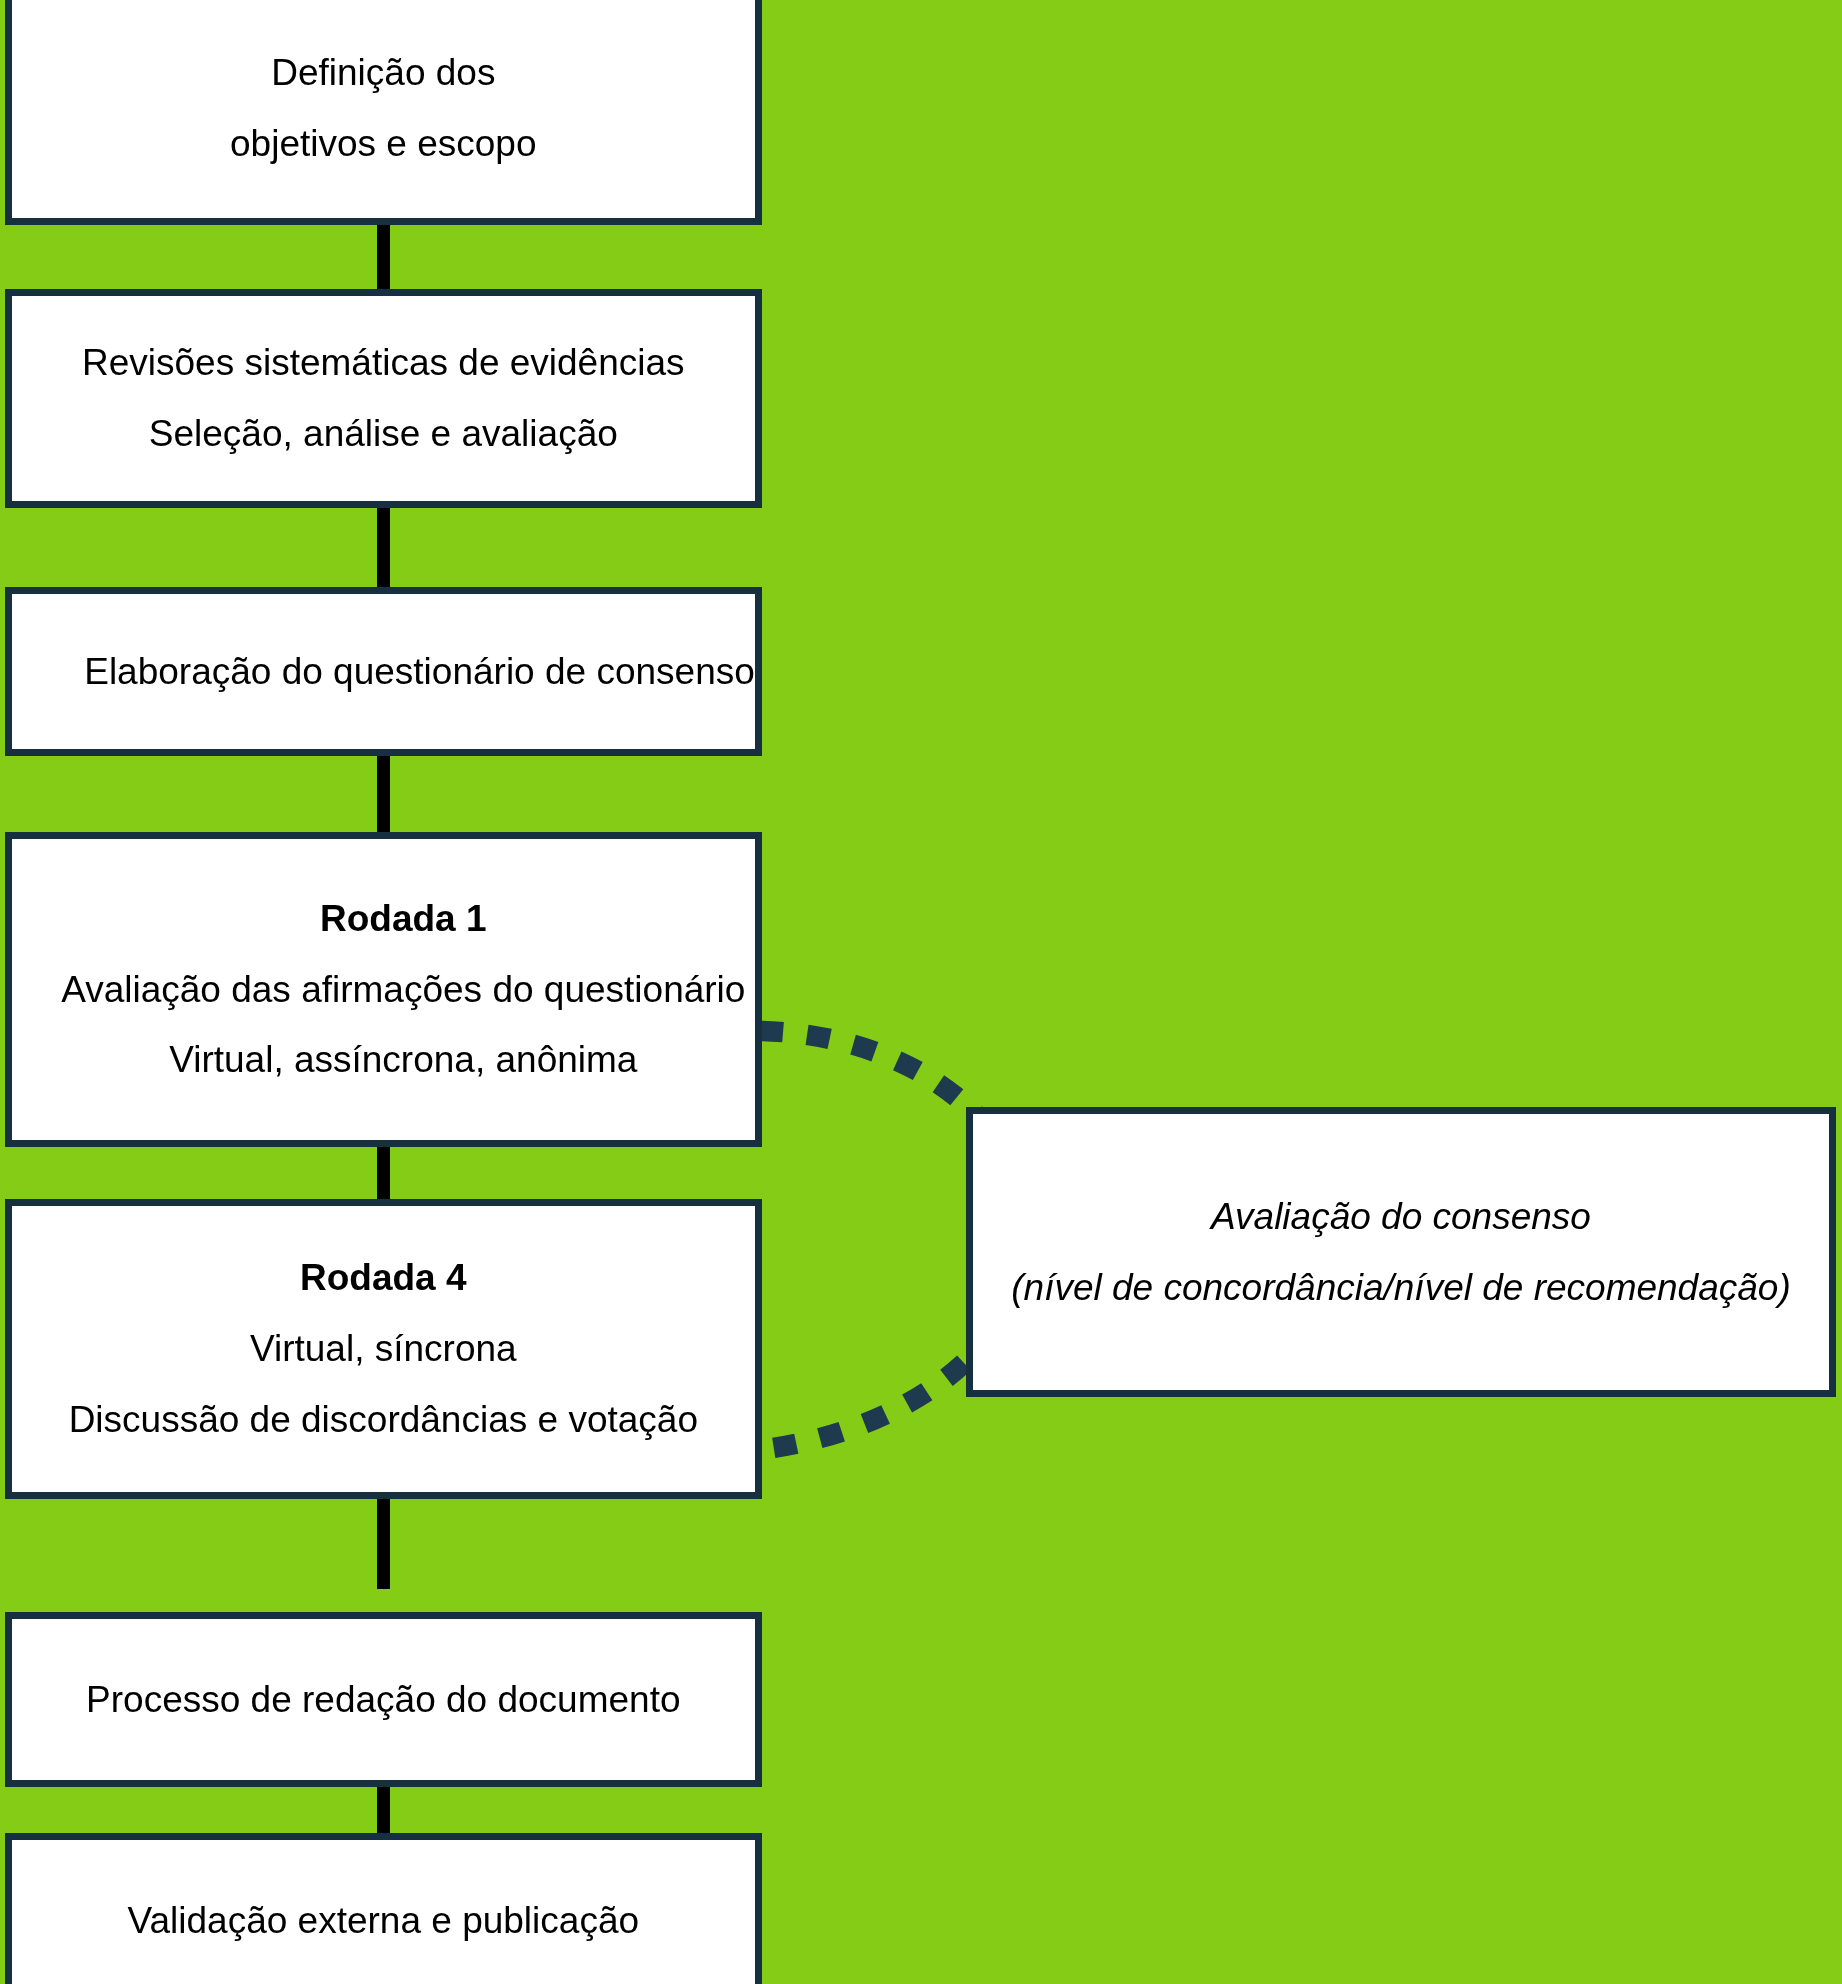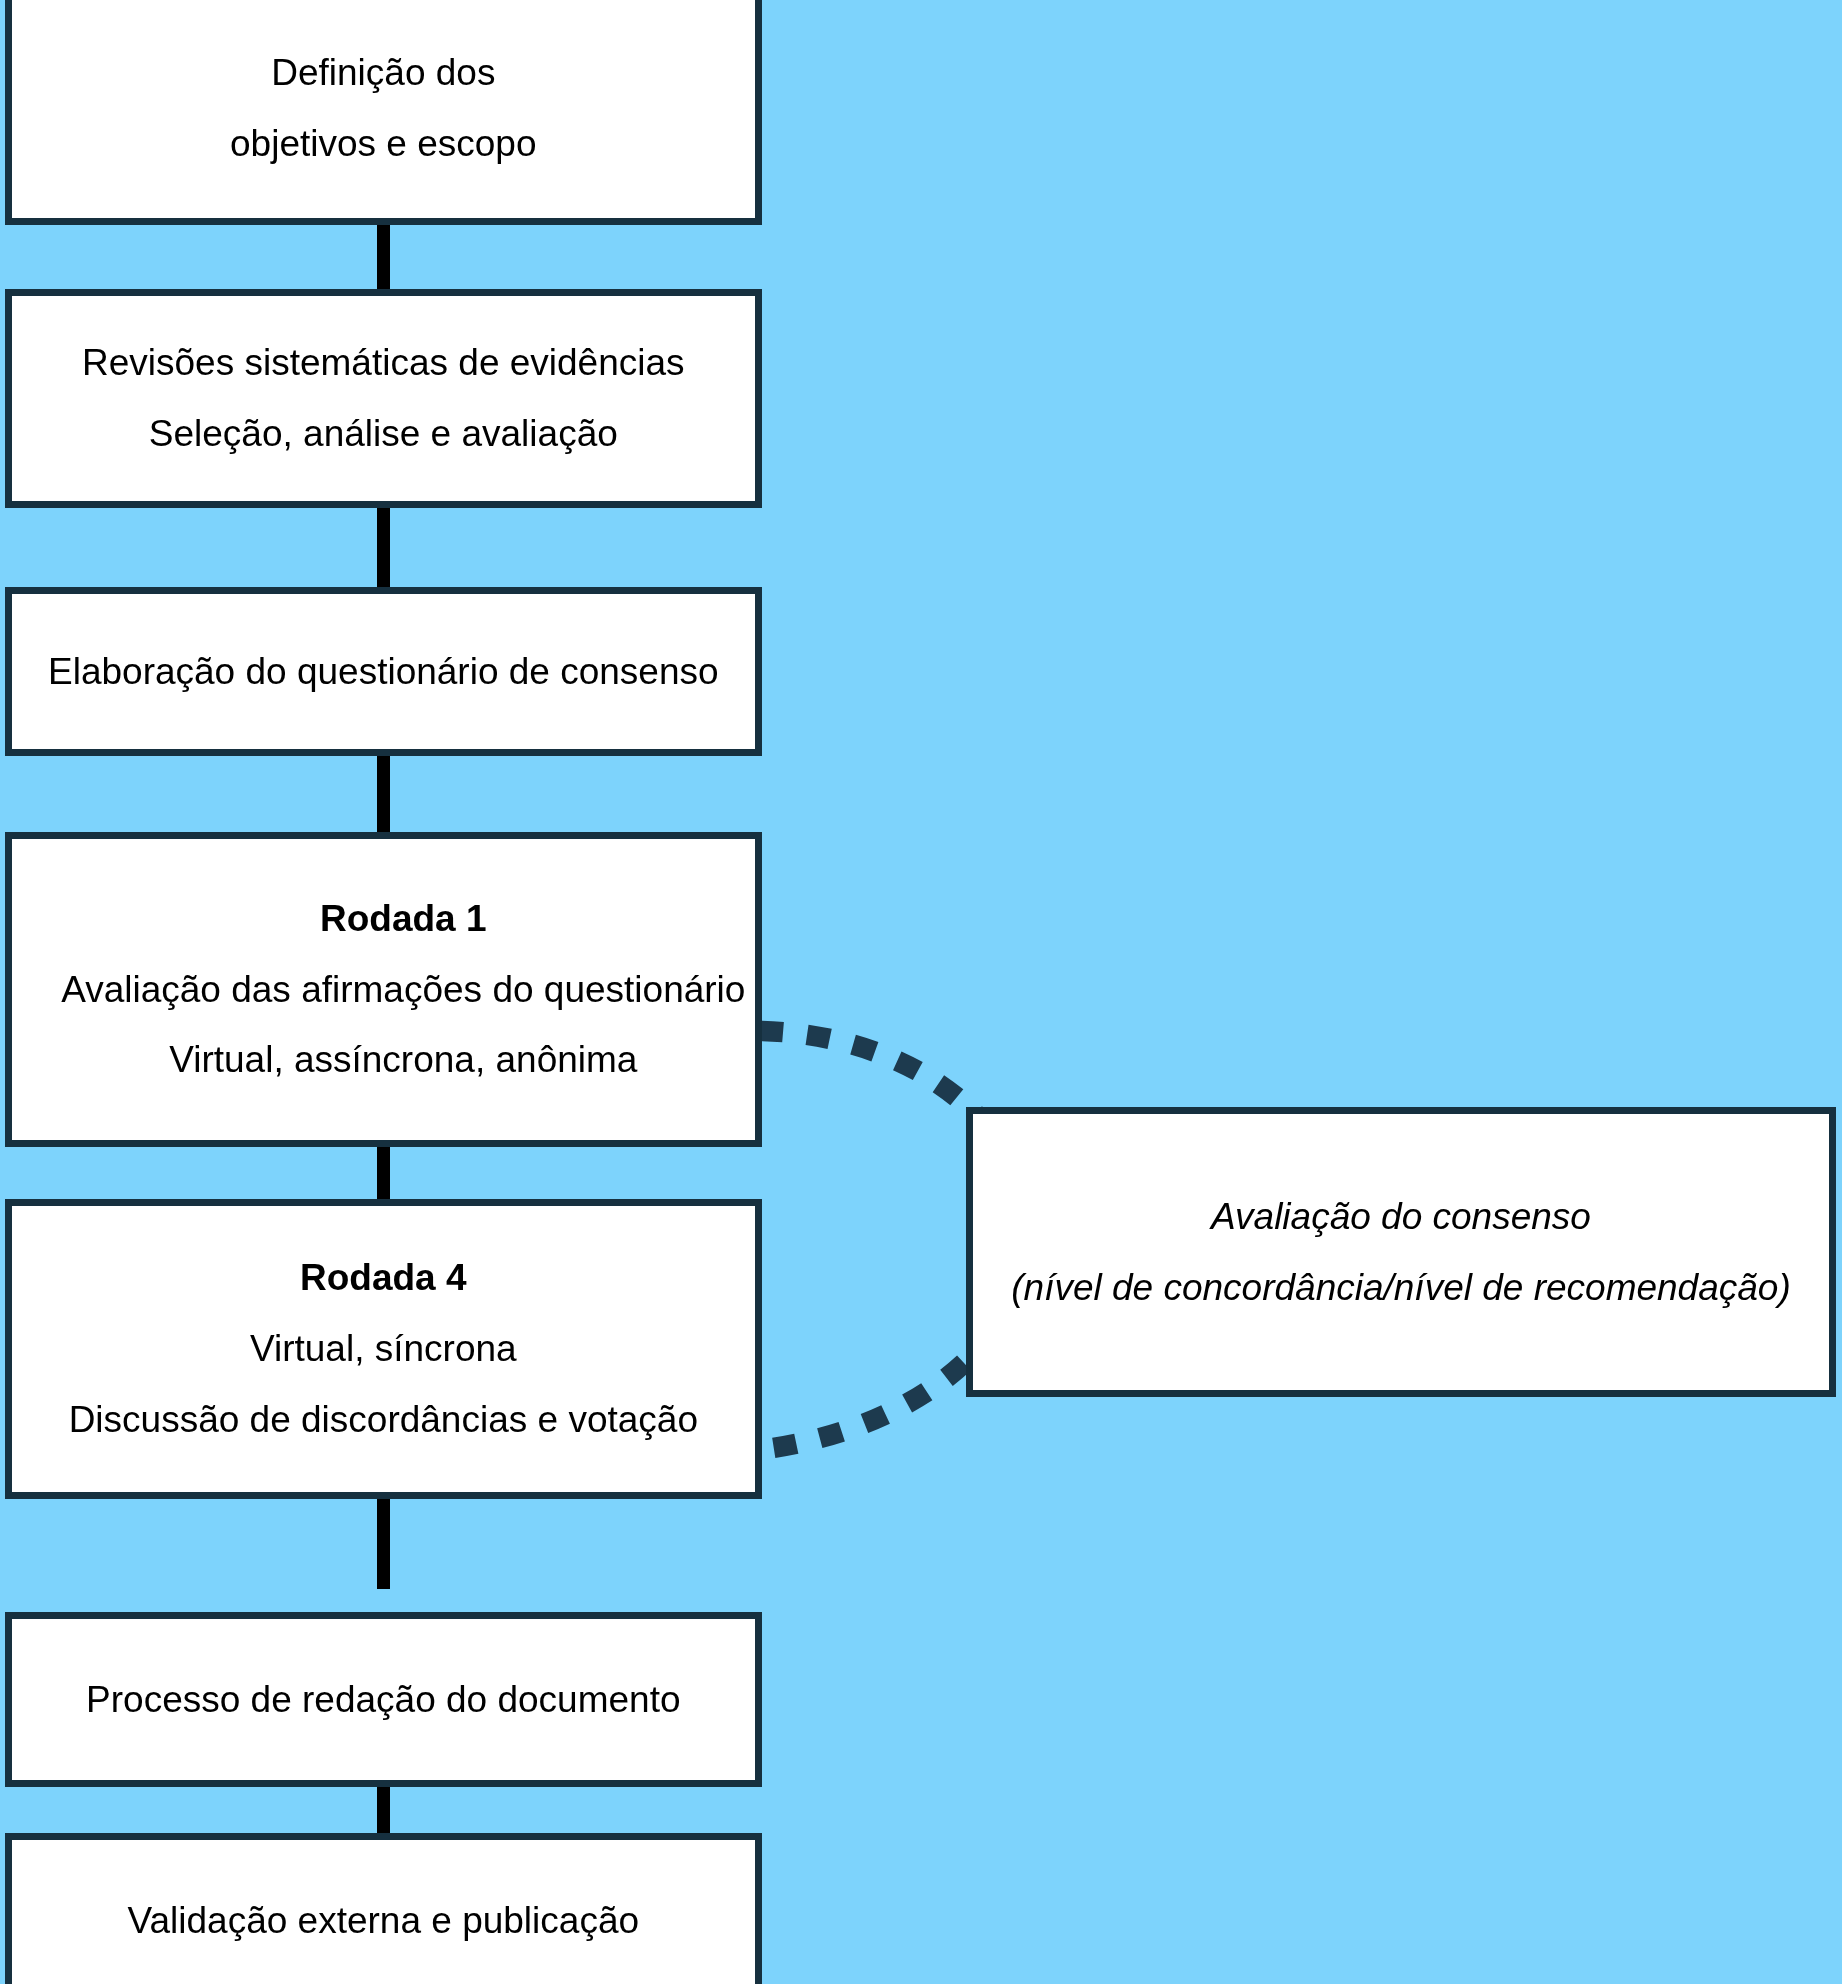--- a/index.html
+++ b/index.html
@@ -83,37 +83,37 @@
     top: 979px;
     width: 338px;
     height: 507px;
     z-index: 2;
     pointer-events: none;
   }
 </style>
 </head>
 <body>
 
-<div id="canvas" style="background: #7dd3fc;">
+<div id="canvas" style="background: #84cc16;">
 
   <div class="node col" id="box-objetivos" style="border-color: rgb(22, 48, 63);">
     <div class="line">Definição dos</div>
     <div class="line">objetivos e escopo</div>
   </div>
 
   <div class="connector" id="conn-1" style="background: rgb(0, 0, 0);"></div>
 
   <div class="node col" id="box-revisoes" style="border-color: rgb(22, 48, 63);">
     <div class="line">Revisões sistemáticas de evidências</div>
     <div class="line">Seleção, análise e avaliação</div>
   </div>
 
   <div class="connector" id="conn-2" style="background: rgb(0, 0, 0);"></div>
 
-  <div class="node col" id="box-questionario" style="border-color: rgb(22, 48, 63);">
+  <div class="node col" id="box-questionario" style="border-color: rgb(22, 48, 63); align-items: flex-end;">
     <div class="line">Elaboração do questionário de consenso</div>
   </div>
 
   <div class="connector" id="conn-3" style="background: rgb(0, 0, 0);"></div>
 
   <div class="node col" id="box-rodada1" style="border-color: rgb(22, 48, 63);">
     <div class="line bold">Rodada 1</div>
     <div class="line">Avaliação das afirmações do questionário</div>
     <div class="line">Virtual, assíncrona, anônima</div>
   </div>

